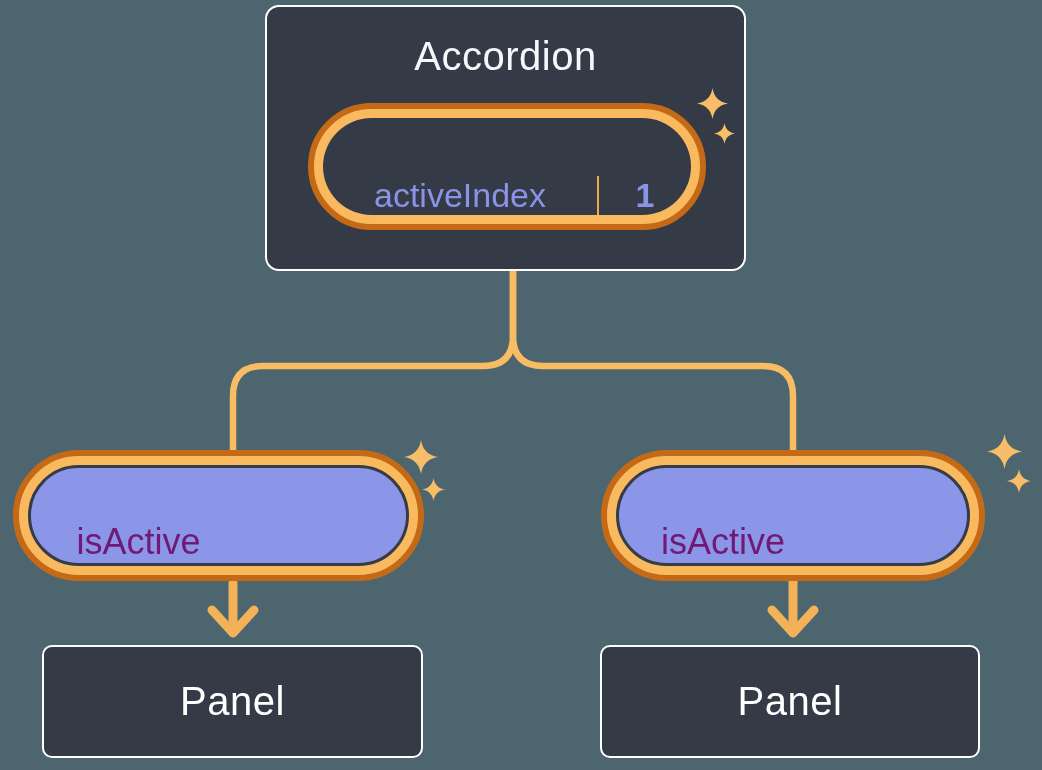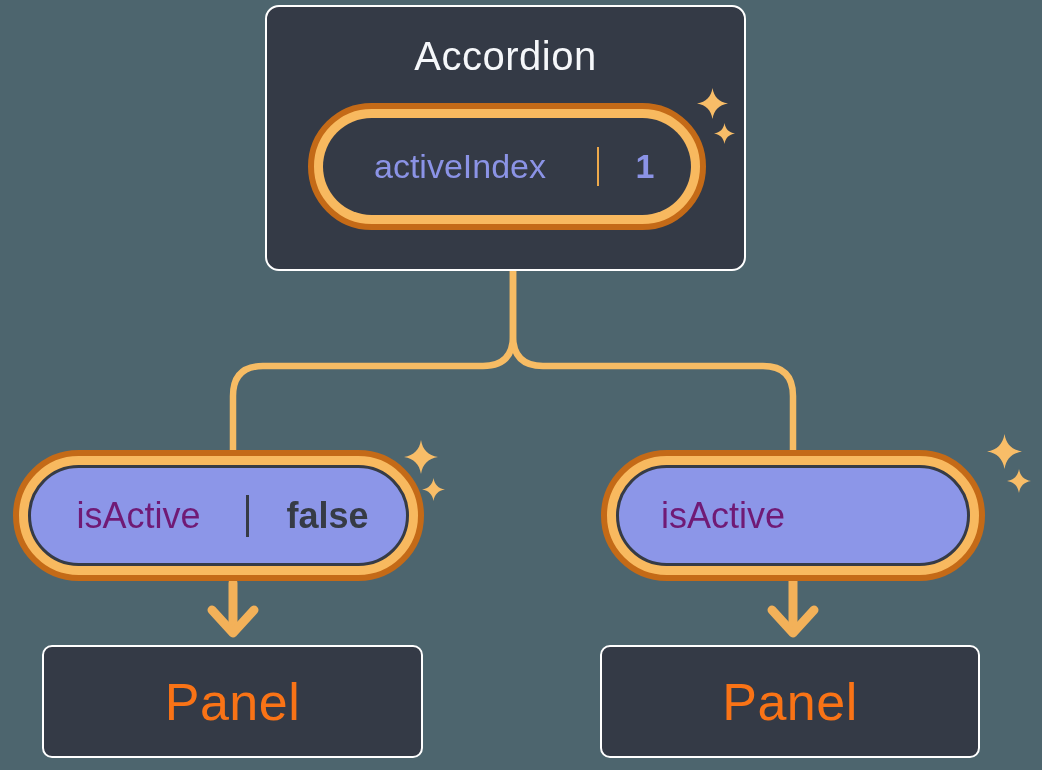--- a/index.html
+++ b/index.html
@@ -17,31 +17,31 @@
     background:#343A46; border:2px solid #FFFFFF;
   }
   .accordion-box { left:265px; top:5px; width:481px; height:266px; border-radius:14px; }
   .node-title {
     position:absolute; left:0; right:0; top:27px; text-align:center;
     font-size:40px; font-weight:500; color:#F5F7FA; letter-spacing:0.5px;
   }
   .panel-box { border-radius:10px; display:flex; align-items:center; justify-content:center; }
   .panel-left  { left:42px;  top:645px; width:381px; height:113px; }
   .panel-right { left:600px; top:645px; width:380px; height:113px; }
-  .panel-label { font-size:52px; font-weight:500; color:#f97316; letter-spacing:0.5px; }
+  .panel-label { font-size:40px; font-weight:500; color:#ffffff; letter-spacing:0.5px; }
 
   
   .pill {
     position:absolute; box-sizing:border-box;
     border-radius:999px; background:#F8B95F; border:6px solid #C46A17;
     padding:9px; display:flex;
   }
   .pill-body {
     flex:1; border-radius:999px; overflow:hidden;
-    display:flex; align-items:center; box-sizing:border-box;
+    display:flex; align-items:flex-end; box-sizing:border-box;
   }
   .cell { display:flex; align-items:center; justify-content:center; }
 
   
   .state-pill { left:308px; top:103px; width:398px; height:127px; }
   .state-body { background:#343A46; }
   .state-body .cell-name  { width:274px; font-size:34px; color:#8B93E6; }
   .state-body .cell-value { flex:1; border-left:2px solid #EDA94B; font-size:34px; font-weight:700; color:#8B93E6; }
 
   
@@ -84,21 +84,20 @@
   <div class="pill state-pill">
     <div class="pill-body state-body">
       <div class="cell cell-name">activeIndex</div>
       <div class="cell cell-value">1</div>
     </div>
   </div>
 
   <div class="pill prop-pill-left">
     <div class="pill-body prop-body">
       <div class="cell cell-name">isActive</div>
-      <div class="cell cell-value">false</div>
     </div>
   </div>
 
   <div class="pill prop-pill-right">
     <div class="pill-body prop-body">
       <div class="cell cell-name">isActive</div>
     </div>
   </div>
 
   <div class="node-box panel-box panel-left">

